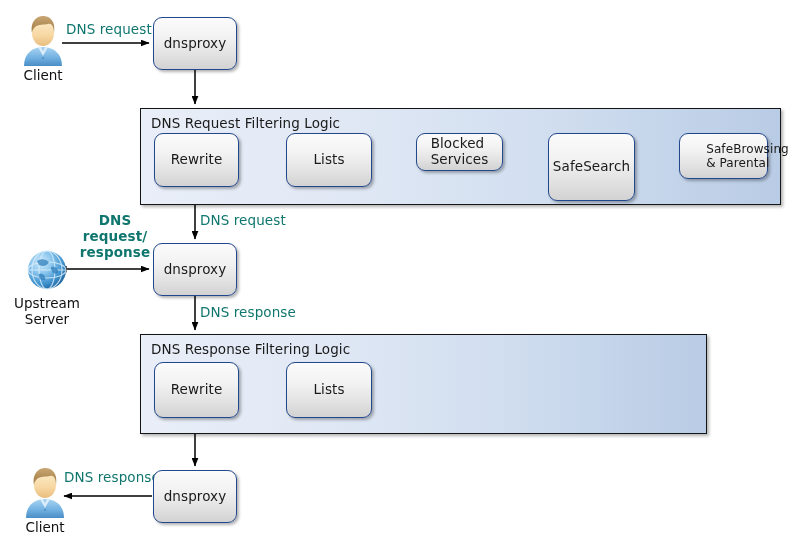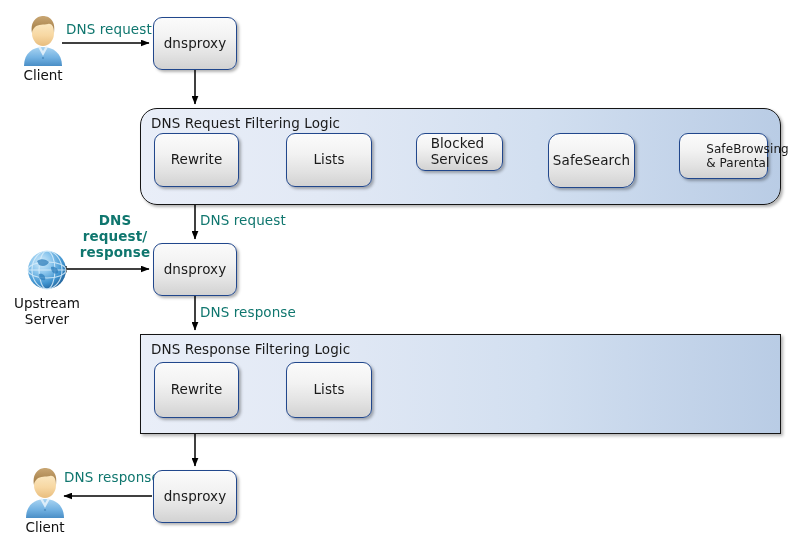--- a/index.html
+++ b/index.html
@@ -158,29 +158,29 @@
 
       <path d="M12,19 C10,6 18,2 23,2 C29,2 36,6 34,19 C34,12 31,9 28,10 C24,11 18,10 15,13 C13,15 12,17 12,19 Z" fill="url(#hairG1)"></path>
     </svg>
   </div>
   <div class="actor-caption" style="left:-7px; top:68px;">Client</div>
 
   <div class="edge-label" style="left:66px; top:22px;">DNS request</div>
 
   <div class="node" style="left:153px; top:17px; width:84px; height:53px;">dnsproxy</div>
 
-  <div class="container-box" style="left:140px; top:108px; width:641px; height:97px;border-radius:17px;">
+  <div class="container-box" style="left:140px; top:108px; width:641px; height:97px;">
     <div class="container-title">DNS Request Filtering Logic</div>
   </div>
 
   <div class="node" style="left:154px; top:133px; width:85px; height:54px;">Rewrite</div>
   <div class="node" style="left:286px; top:133px; width:86px; height:54px;">Lists</div>
   <div class="node" style="left:416px; top:133px; width:87px; height:38px;">Blocked
 Services</div>
-  <div class="node" style="left:548px; top:133px; width:87px; height:55px;border-radius:12px;">SafeSearch</div>
+  <div class="node" style="left:548px; top:133px; width:87px; height:68px;">SafeSearch</div>
   <div class="node" style="left:679px; top:133px; width:89px; height:46px; font-size:12px;padding-left:48px;">SafeBrowsing
 &amp; Parental</div>
 
   <div class="edge-label" style="left:200px; top:213px;">DNS request</div>
 
   <div class="icon-wrap" style="left:23px; top:246px; width:48px; height:48px;">
     <svg width="48" height="48" viewBox="0 0 48 48" xmlns="http://www.w3.org/2000/svg">
       <defs>
         <radialGradient id="globeG" cx="0.35" cy="0.3" r="0.78">
           <stop offset="0%" stop-color="#d3ecfb"></stop>
@@ -208,21 +208,21 @@
 Server</div>
 
   <div class="edge-label center" style="left:76px; top:213px; width:78px;">DNS
 request/
 response</div>
 
   <div class="node" style="left:153px; top:243px; width:84px; height:53px;">dnsproxy</div>
 
   <div class="edge-label" style="left:200px; top:305px;">DNS response</div>
 
-  <div class="container-box" style="left:140px; top:334px; width:641px; height:100px;">
+  <div class="container-box" style="left:140px; top:334px; width:567px; height:100px;">
     <div class="container-title">DNS Response Filtering Logic</div>
   </div>
 
   <div class="node" style="left:154px; top:362px; width:85px; height:56px;">Rewrite</div>
   <div class="node" style="left:286px; top:362px; width:86px; height:56px;">Lists</div>
 
   <div class="icon-wrap" style="left:22px; top:466px; width:46px; height:52px;">
     <svg width="46" height="52" viewBox="0 0 46 52" xmlns="http://www.w3.org/2000/svg">
       <defs>
         <linearGradient id="shirtG2" x1="0" y1="0" x2="0" y2="1">

